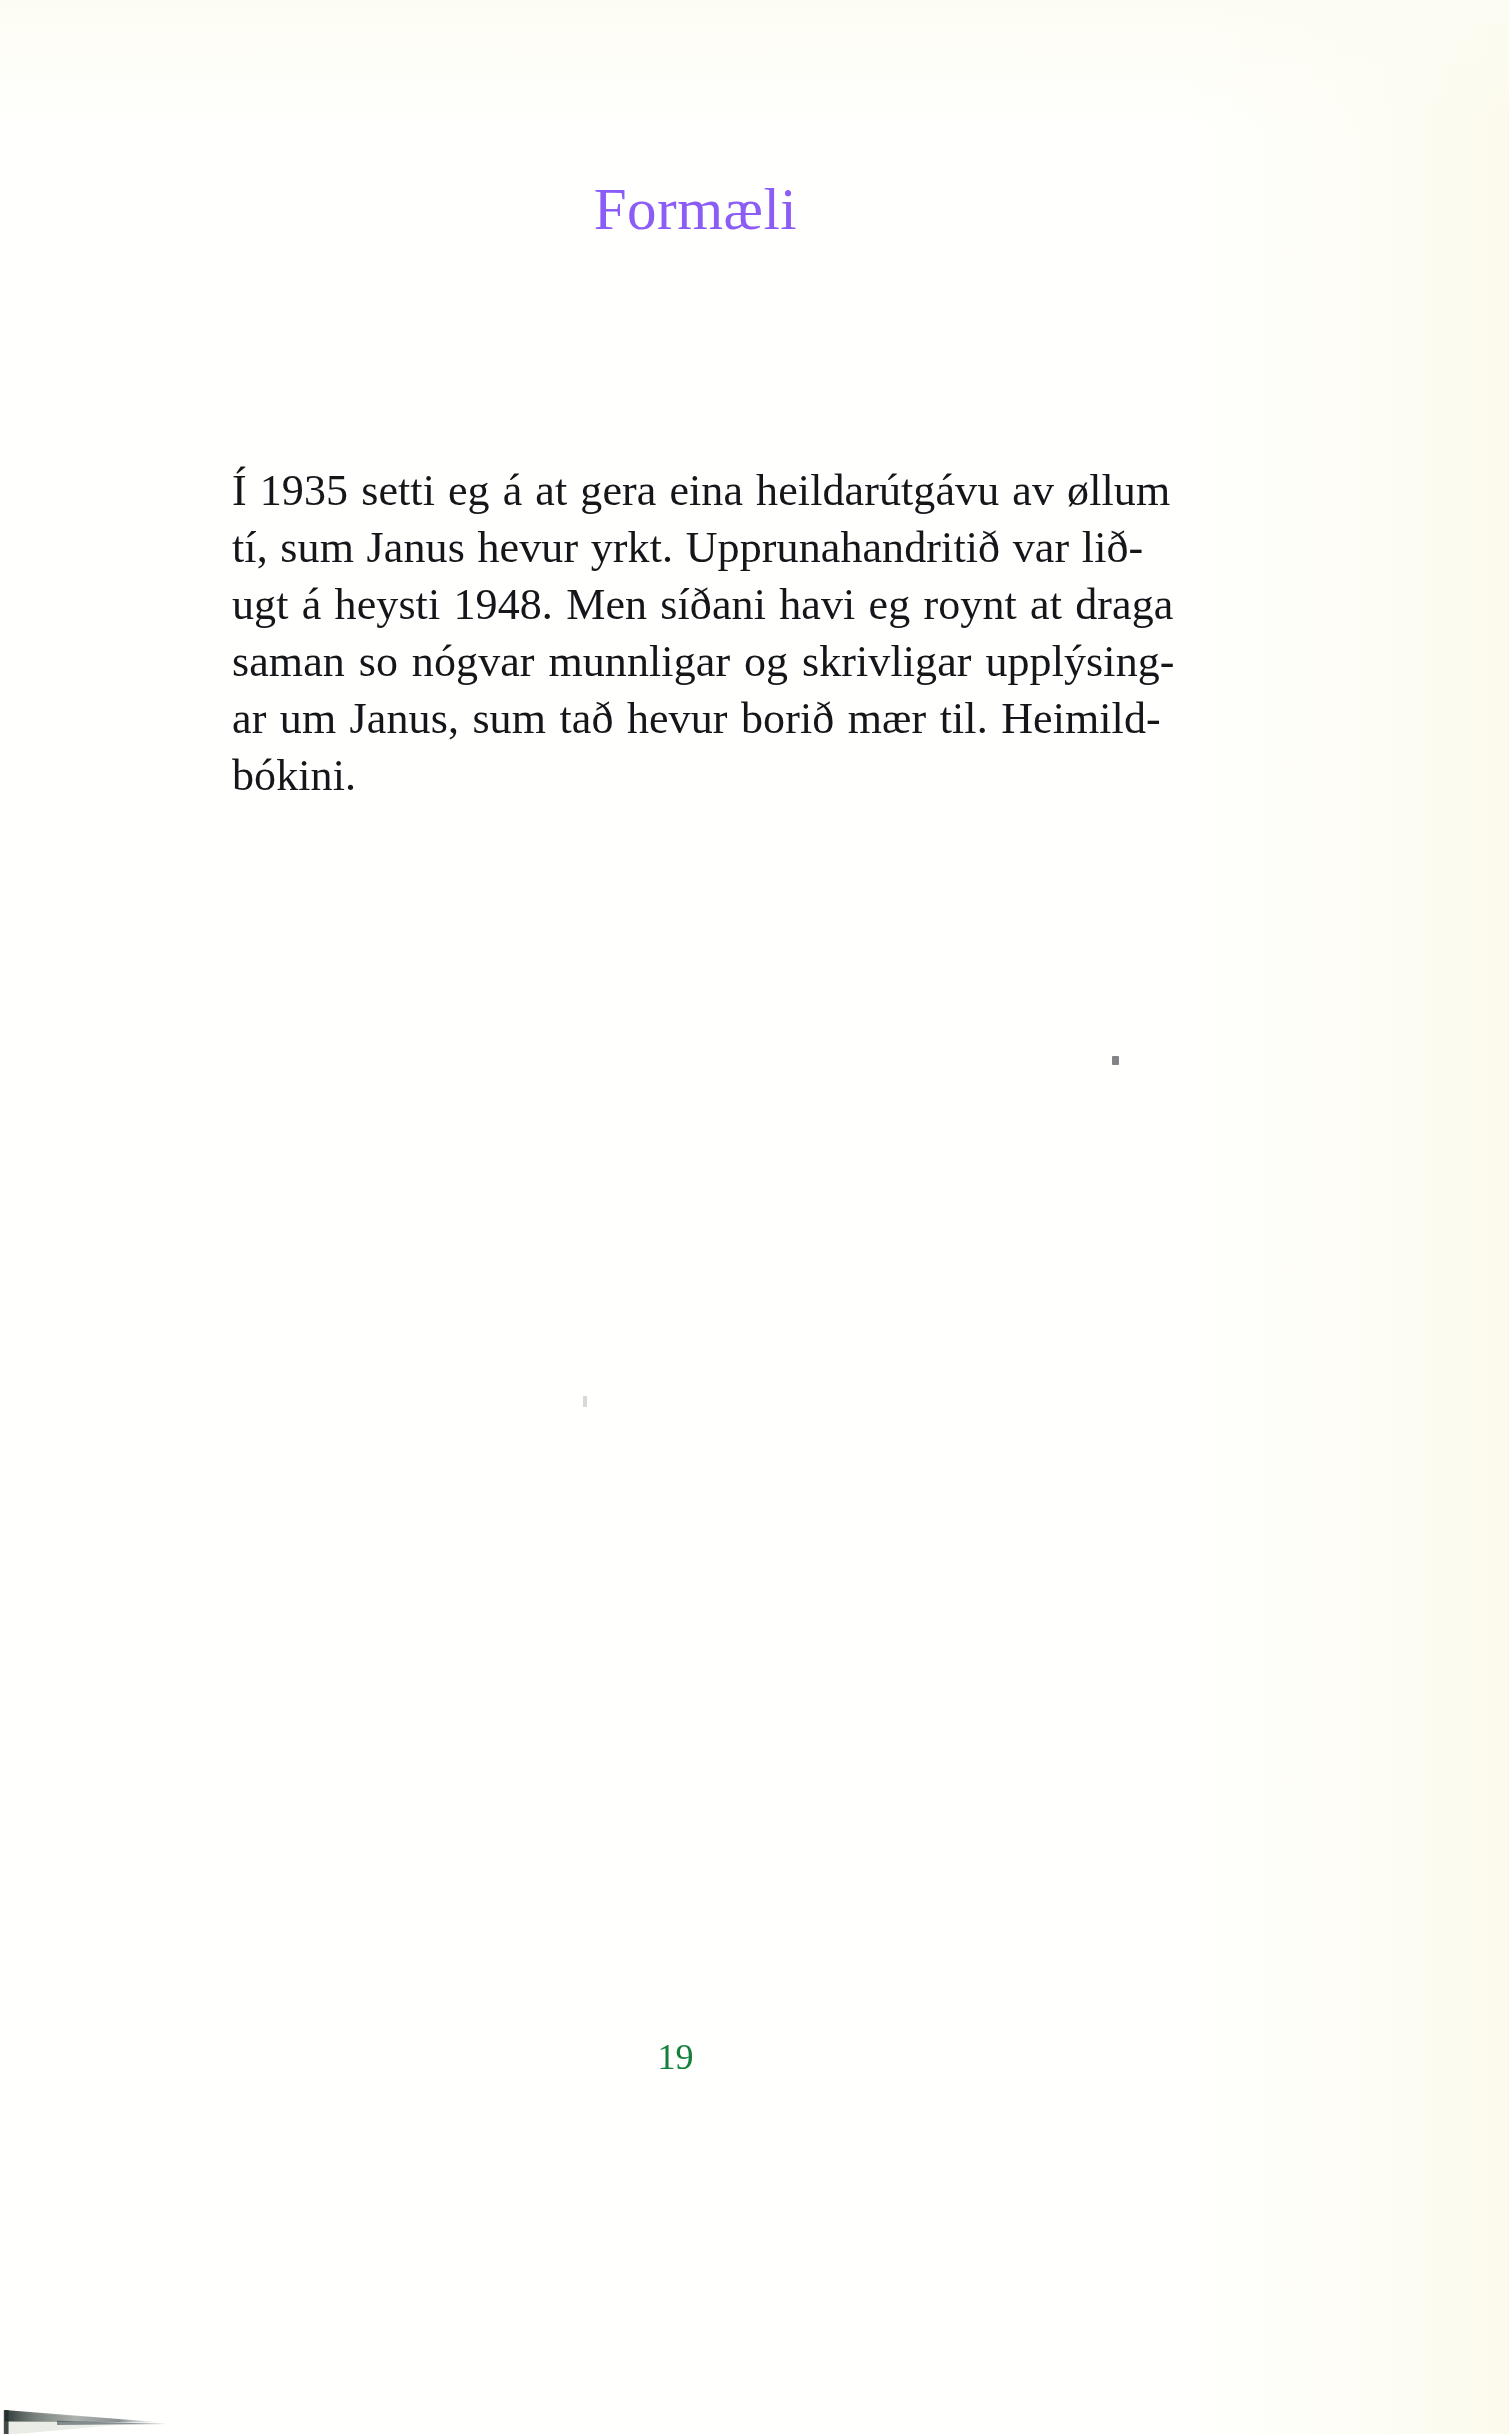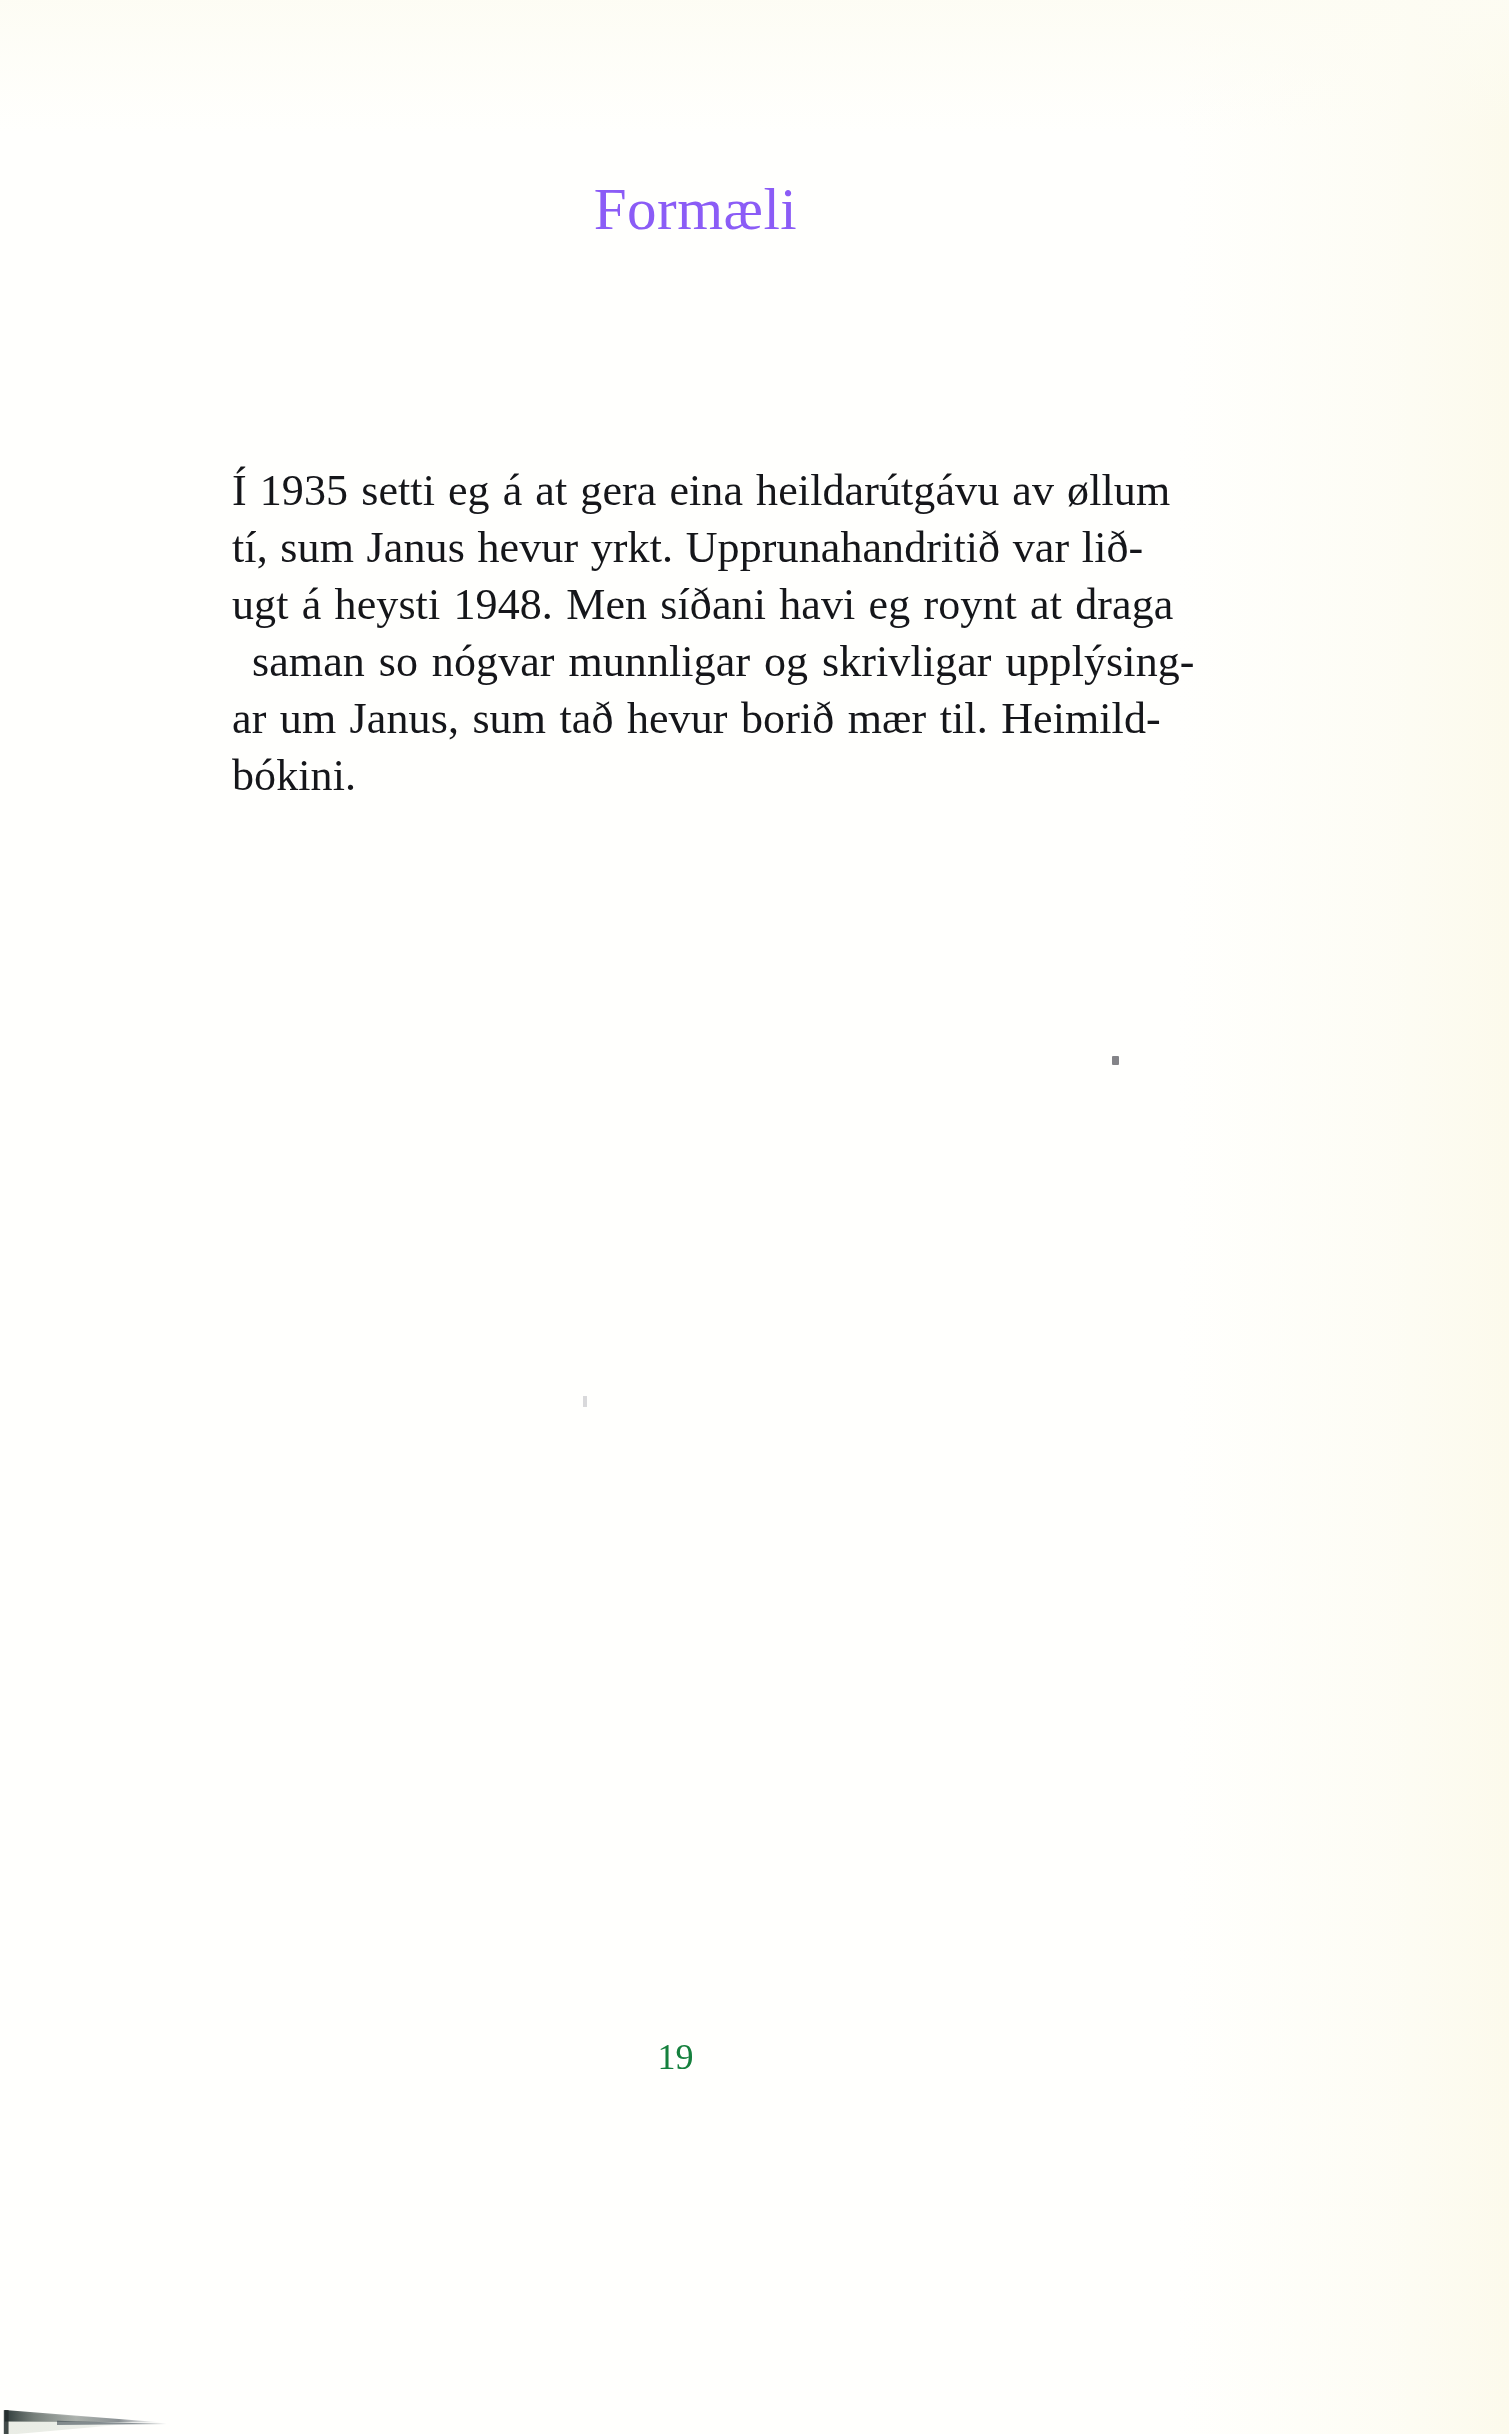--- a/index.html
+++ b/index.html
@@ -76,21 +76,21 @@
     line-height: 57px;
     color: #15161a;
     white-space: pre;
     letter-spacing: 0.1px;
   }
 
   
   .body-line.j1 { word-spacing: 1.9px; }
   .body-line.j2 { word-spacing: 1.5px; }
   .body-line.j3 { word-spacing: 2.1px; }
-  .body-line.j4 { word-spacing: 2.7px; margin-left: 20px; }
+  .body-line.j4 { word-spacing: 2.7px; }
   .body-line.j5 { word-spacing: 2.3px; }
   .body-line.j6 { word-spacing: 7.1px; }
   .body-line.j7 { word-spacing: 0px; }
 
   .signature {
     position: absolute;
     left: 232px;
     top: 885px;
     width: 942px;
     text-align: right;

